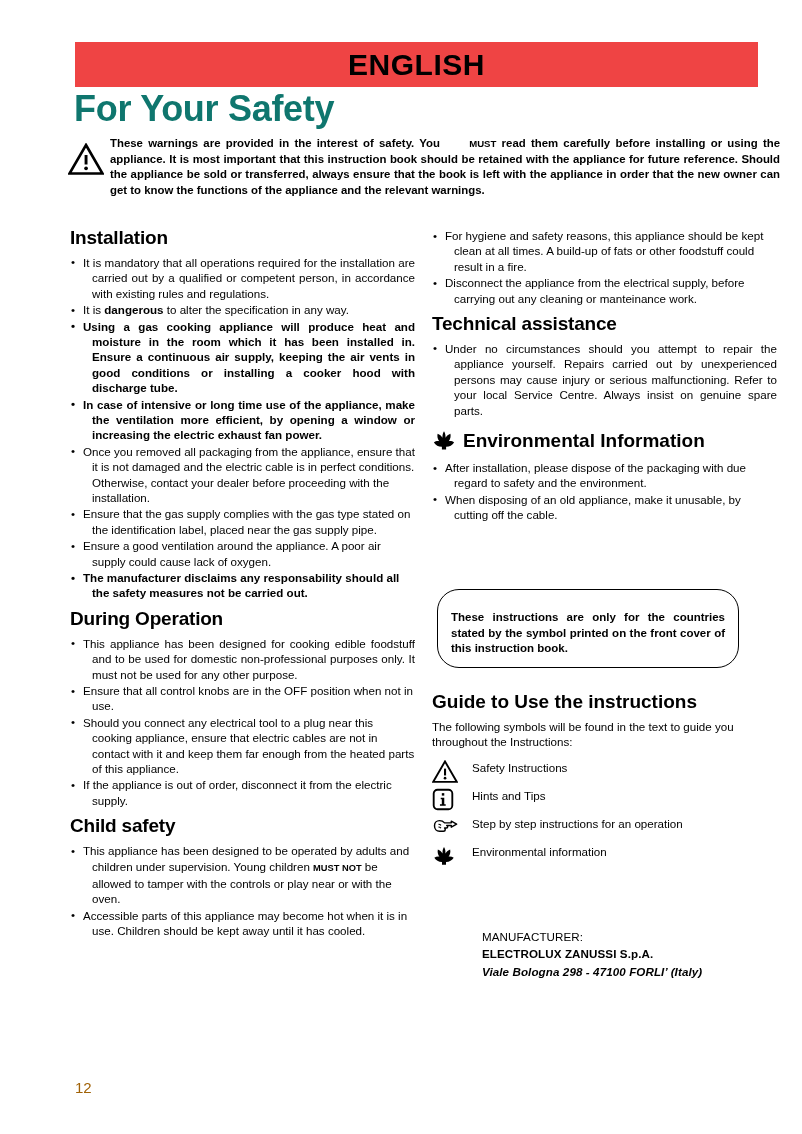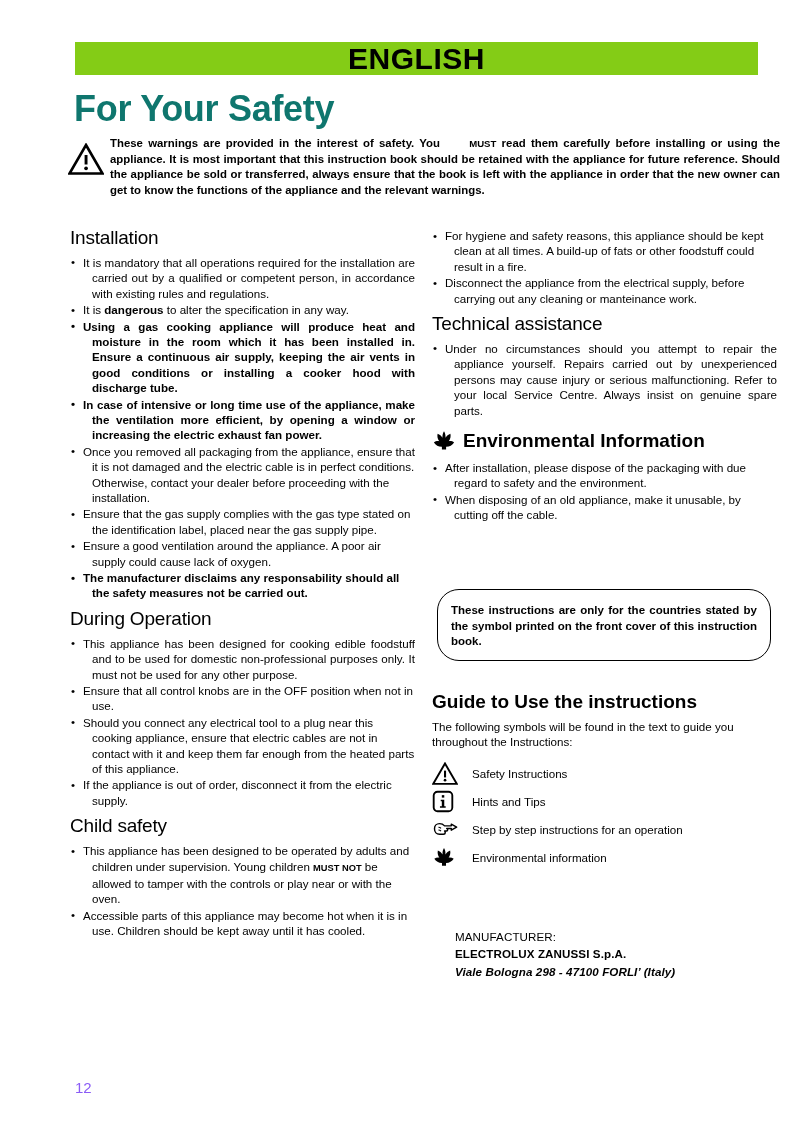--- a/index.html
+++ b/index.html
@@ -21,22 +21,22 @@
     width: 802px;
     height: 1134px;
   }
 
   
   .lang-banner {
     position: absolute;
     left: 75px;
     top: 42px;
     width: 683px;
-    height: 33px;
-    background: #84cc16;
+    height: 45px;
+    background: #ef4444;
     display: flex;
     align-items: center;
     justify-content: center;
   }
   .lang-banner-text {
     font-size: 30px;
     font-weight: bold;
     letter-spacing: 0.5px;
     color: #000;
   }
@@ -85,21 +85,21 @@
   .col {
     position: absolute;
     top: 228px;
     width: 345px;
   }
   .col-left  { left: 70px; }
   .col-right { left: 432px; }
 
   h2.sec-title {
     font-size: 19px;
-    font-weight: normal;
+    font-weight: bold;
     margin: 0 0 7px 0;
     line-height: 1.05;
     letter-spacing: -0.2px;
   }
   h2.sec-title.tight-top { margin-top: 8px; }
 
   .sec-title-with-icon {
     display: flex;
     align-items: center;
     gap: 7px;
@@ -143,25 +143,25 @@
     text-justify: inter-word;
   }
   ul.bullets li b { font-weight: bold; }
   .smallcaps-inline { font-size: 9.3px; font-weight: bold; }
 
   
   .callout {
     position: absolute;
     left: 437px;
     top: 589px;
-    width: 334px;
+    width: 302px;
     box-sizing: border-box;
     border: 1.6px solid #000;
     border-radius: 22px;
-    padding: 13px 13px 10px 13px;
+    padding: 20px 13px 10px 13px;
     font-size: 11.5px;
     font-weight: bold;
     line-height: 15.6px;
     text-align: justify;
     text-justify: inter-word;
   }
 
   
   .guide {
     position: absolute;
@@ -176,55 +176,55 @@
     line-height: 1.05;
   }
   .guide-intro {
     font-size: 11.6px;
     line-height: 15.4px;
     margin: 0 0 10px 0;
     width: 345px;
   }
   .legend-row {
     display: flex;
-    align-items: center;
+    align-items: flex-start;
     height: 27px;
     margin-bottom: 1px;
   }
   .legend-icon {
     width: 40px;
     flex: 0 0 40px;
     display: flex;
     align-items: center;
     justify-content: flex-start;
   }
   .legend-label {
     font-size: 11.6px;
     line-height: 15px;
   }
 
   
   .manufacturer {
     position: absolute;
-    left: 455px;
+    left: 482px;
     top: 928px;
     font-size: 11.6px;
     line-height: 17.4px;
   }
   .manufacturer .mline1 { font-weight: normal; letter-spacing: 0.1px;}
   .manufacturer .mline2 { font-weight: bold; letter-spacing: 0.1px;}
   .manufacturer .mline3 { font-weight: bold; letter-spacing: 0.1px; font-style: italic;}
 
   
   .page-number {
     position: absolute;
     left: 75px;
     top: 1079px;
     font-size: 15px;
-    color: #8b5cf6;
+    color: #a16207;
   }
 
   svg { display: block; }
 </style>
 </head>
 <body>
 
 <div class="page">
 
   <div class="lang-banner">

